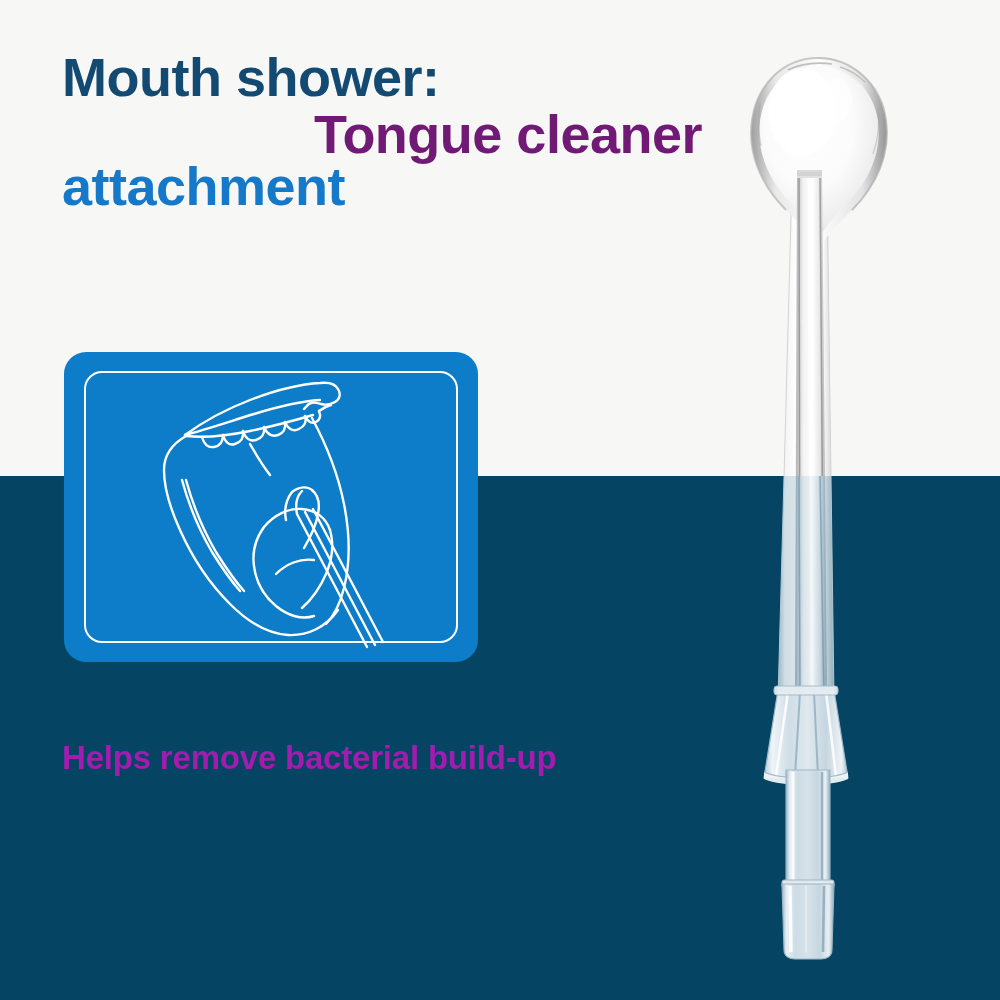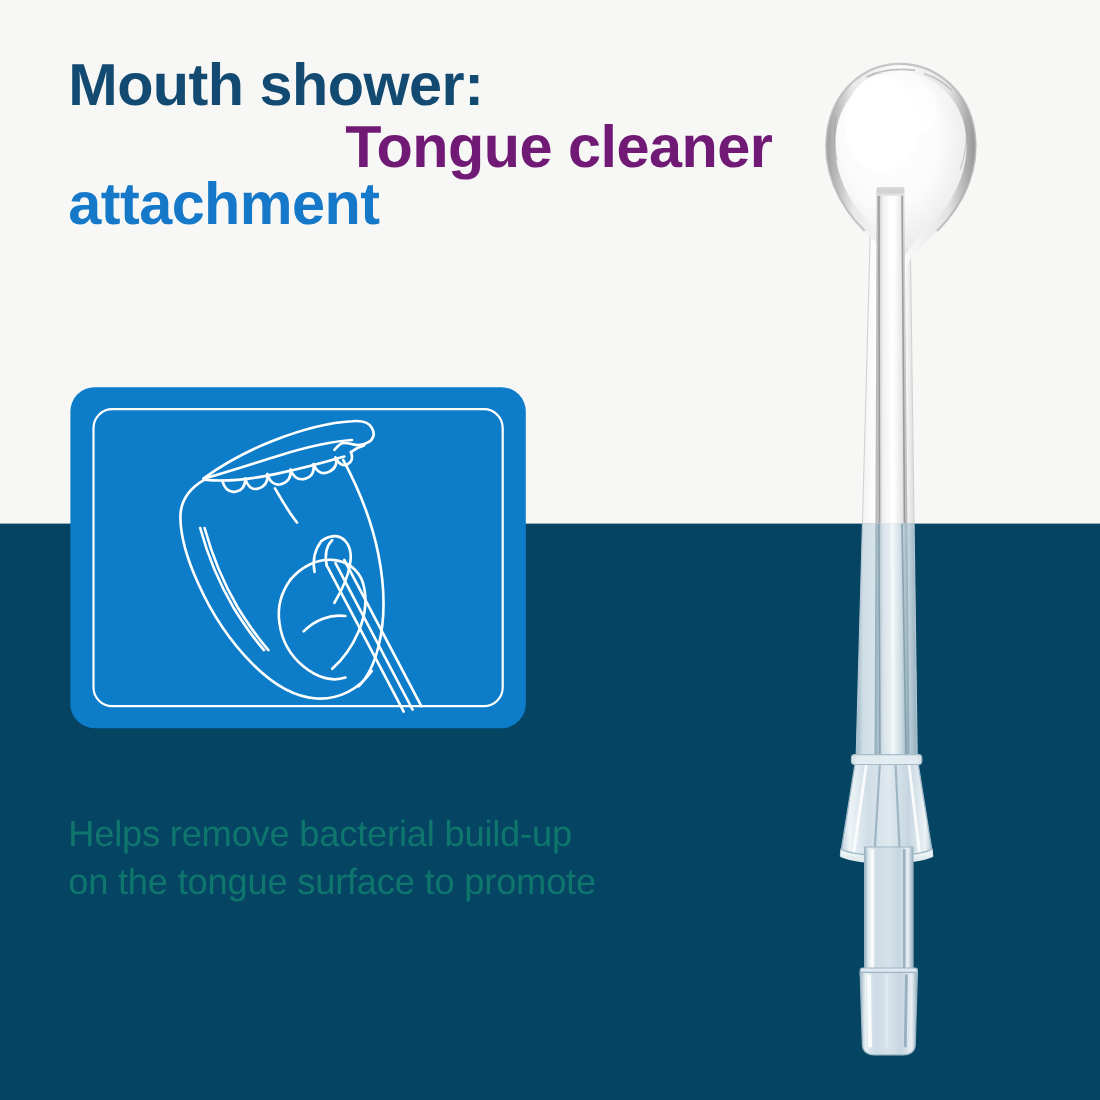--- a/index.html
+++ b/index.html
@@ -57,24 +57,24 @@
     border-radius:18px;
     box-sizing:border-box;
   }
   .illus-svg{
     position:absolute;left:0;top:0;width:414px;height:310px;
   }
 
   
   .desc{
     position:absolute;left:62px;top:736px;width:700px;
-    color:#0f766e;
+    color:#a21caf;
     font-size:33px;
     line-height:1.32;
-    font-weight:400;
+    font-weight:700;
     letter-spacing:-0.2px;
   }
 
   
   .product{
     position:absolute;left:700px;top:0px;
     width:250px;height:1000px;
   }
 </style>
 </head>
@@ -141,21 +141,20 @@
         <path d="M241 160 L311 293"></path>
         <path d="M249 157 L319 290"></path>
 
         <path d="M233 162 C231 152 233 144 238 139"></path>
       </g>
     </svg>
   </div>
 
   <div class="desc">
     <div>Helps remove bacterial build-up</div>
-    <div>on the tongue surface to promote</div>
   </div>
 
   <svg class="product" viewBox="0 0 250 1000">
     <defs>
 
       <radialGradient id="bulbG" cx="42%" cy="34%" r="68%">
         <stop offset="0%" stop-color="#ffffff"></stop>
         <stop offset="55%" stop-color="#fbfbfb"></stop>
         <stop offset="88%" stop-color="#ececec"></stop>
         <stop offset="100%" stop-color="#dcdcdc"></stop>

